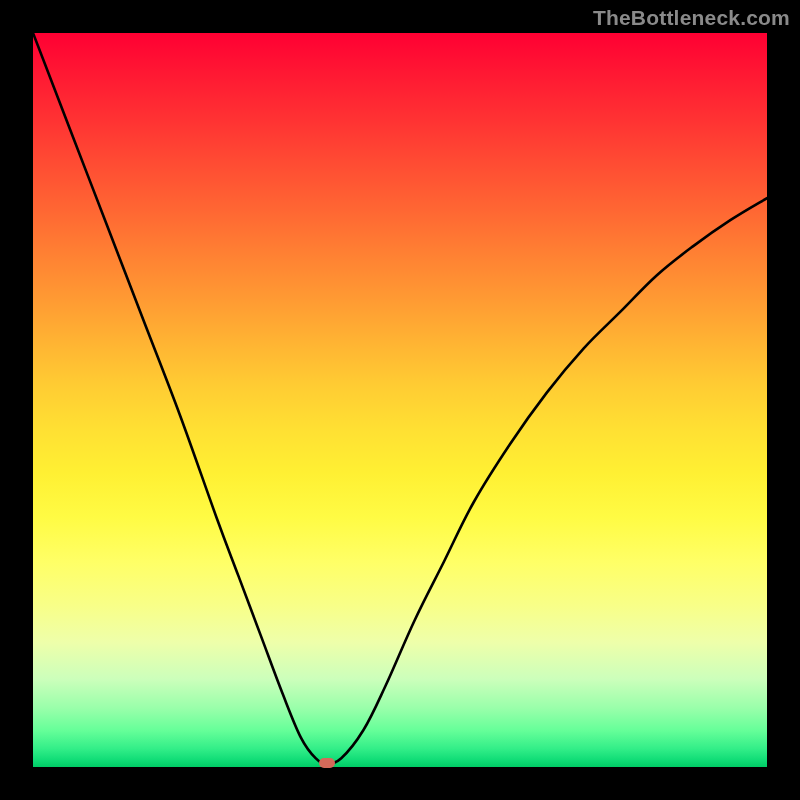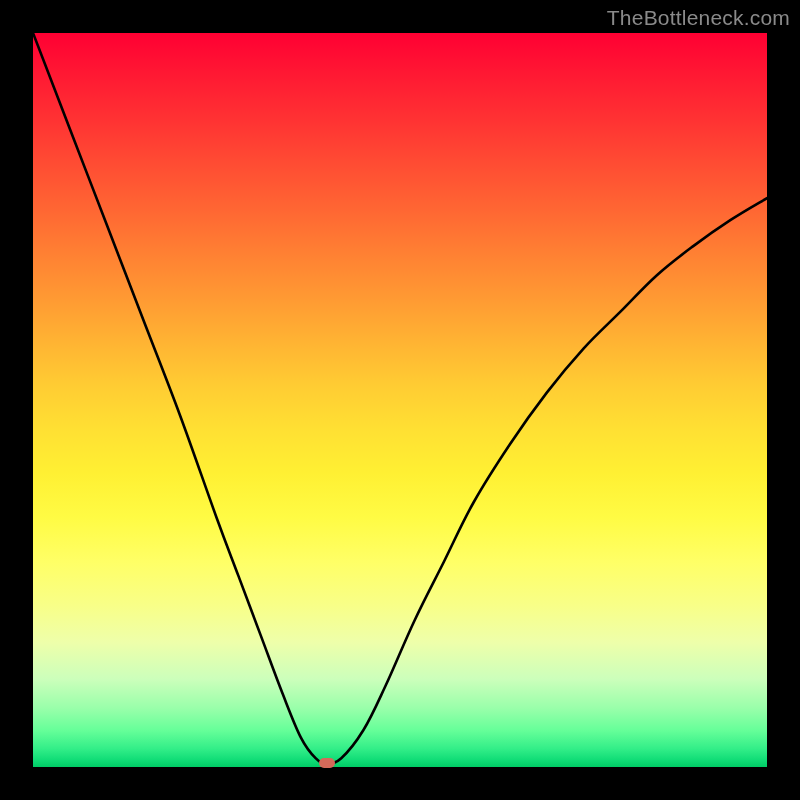--- a/index.html
+++ b/index.html
@@ -11,20 +11,21 @@
     overflow: hidden;
     font-family: Arial, Helvetica, sans-serif;
   }
   .frame {
     position: absolute;
     top: 0;
     left: 0;
     width: 800px;
     height: 800px;
     background: #000;
+    font-weight: bold;
   }
   .plot-area {
     position: absolute;
     top: 33px;
     left: 33px;
     width: 734px;
     height: 734px;
     
     background: linear-gradient(
       to bottom,

